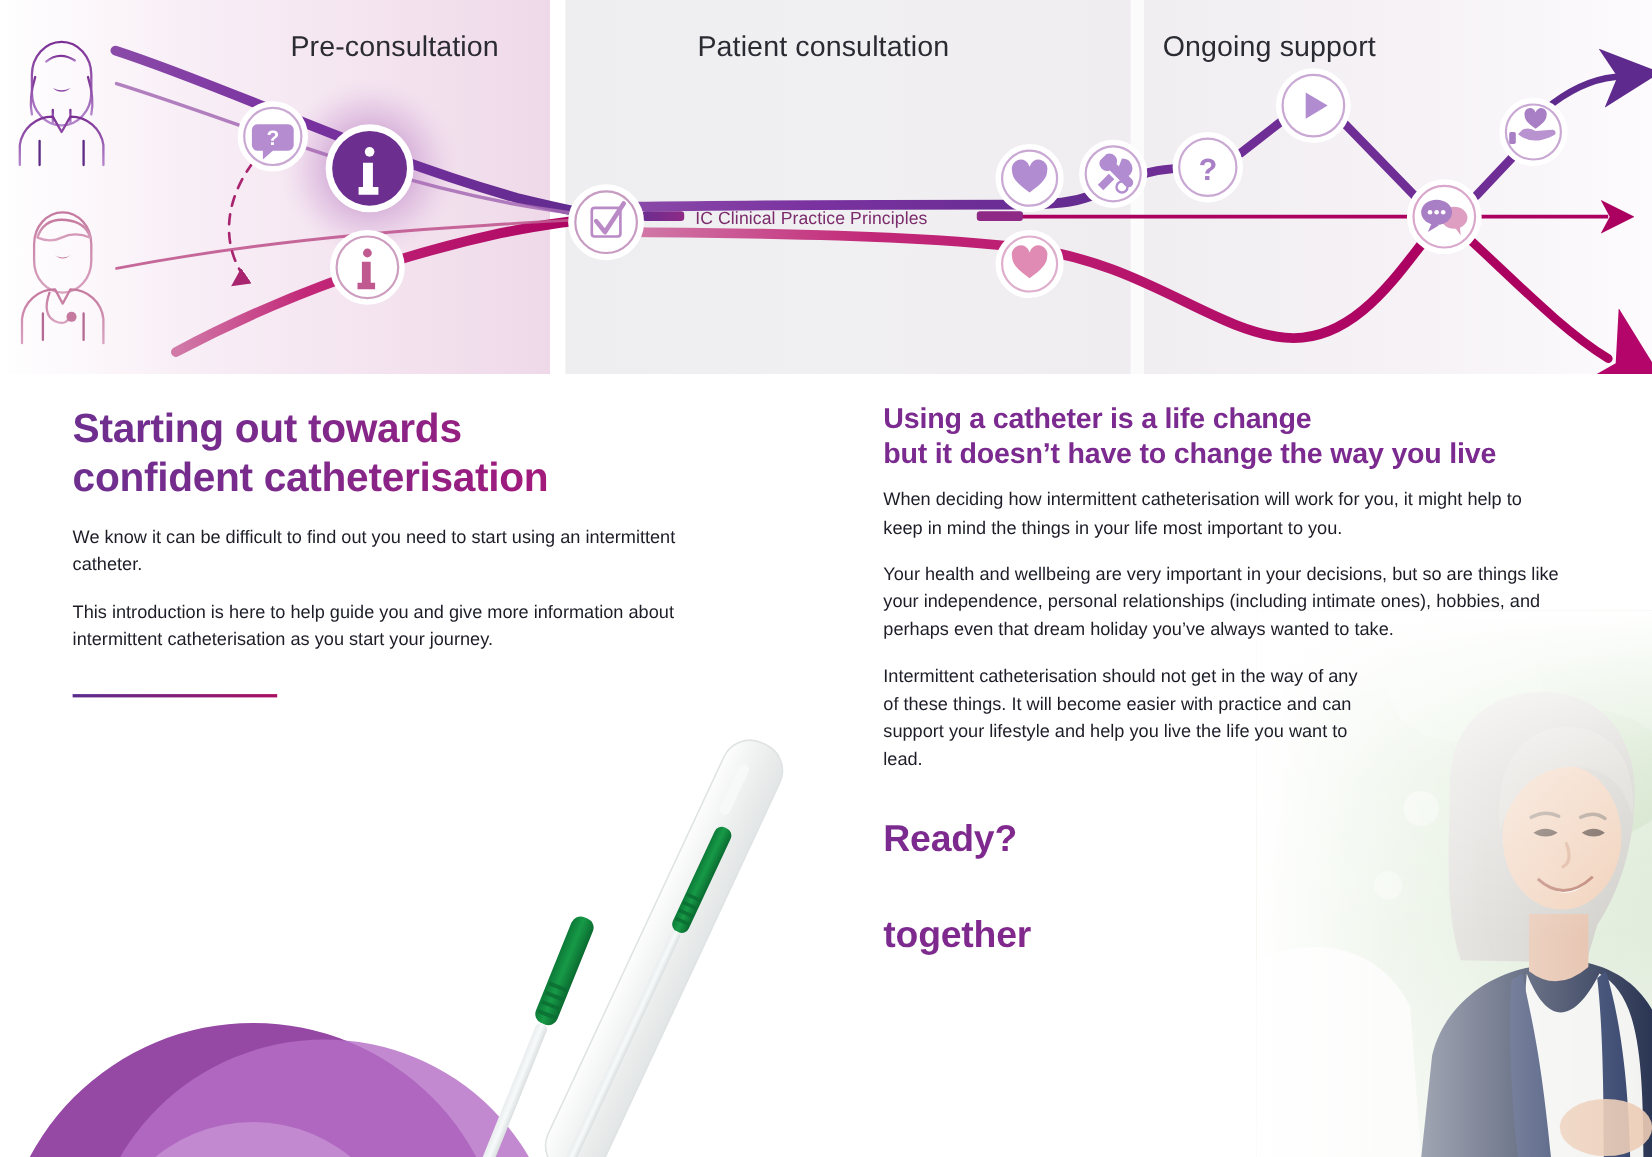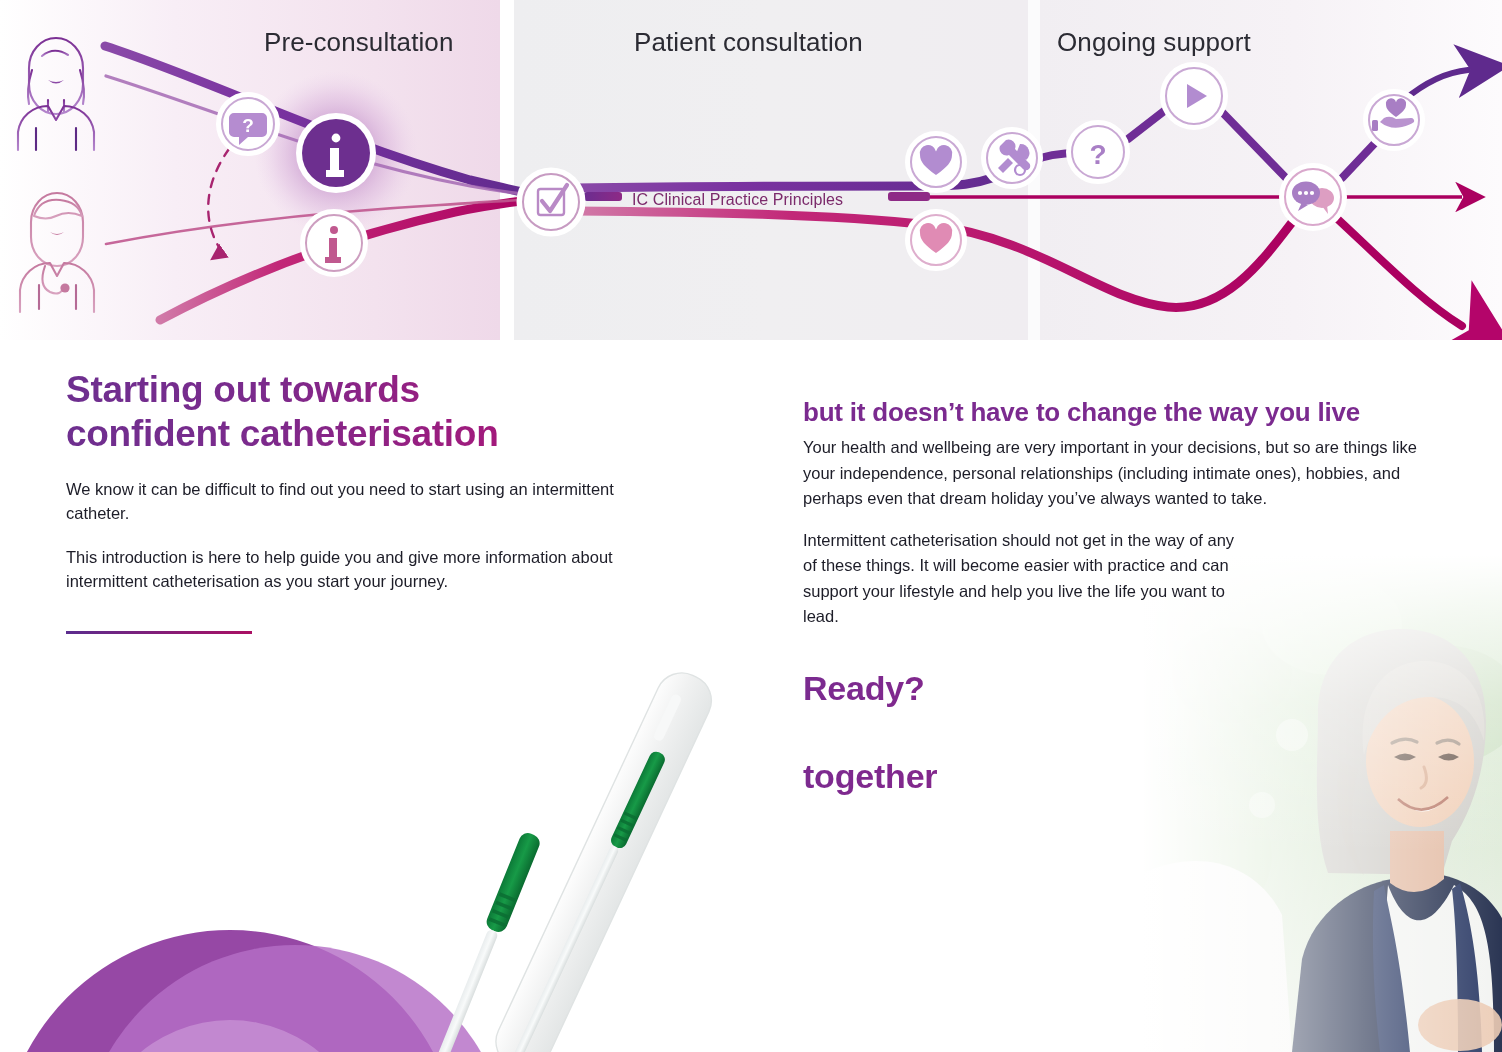--- a/index.html
+++ b/index.html
@@ -79,21 +79,21 @@
 
   
   #col-right { position: absolute; left: 803px; top: 25px; width: 636px; }
   .h2 {
     font-size: 26px; font-weight: bold; line-height: 1.22;
     color: #7b2a8f; letter-spacing: -.2px;
   }
   .h2 .h2-sub { font-weight: bold; }
   .body-r { font-size: 16.5px; line-height: 1.53; color: #1d1d28; position: relative; }
   #para-r1 { margin-top: 14px; max-width: 620px; }
-  #para-r2 { margin-top: 7px; max-width: 625px; }
+  #para-r2 { margin-top: 17px; max-width: 625px; }
   #para-r3 { margin-top: 17px; max-width: 440px; }
   .h3 {
     margin-top: 38px; font-size: 34px; font-weight: bold; line-height: 1.29;
     background: linear-gradient(105deg, #7a2b90 0%, #8a2489 45%, #a5187b 100%);
     -webkit-background-clip: text; background-clip: text;
     -webkit-text-fill-color: transparent; color: #8b2483;
     letter-spacing: -.2px;
   }
 </style>
 </head>
@@ -429,23 +429,24 @@
         <span>Starting out towards</span><br>
         <span>confident catheterisation</span>
       </h1>
       <p class="body-l" id="para-l1">We know it can be difficult to find out you need to start using an intermittent catheter.</p>
       <p class="body-l" id="para-l2">This introduction is here to help guide you and give more information about intermittent catheterisation as you start your journey.</p>
       <div class="rule"></div>
     </div>
 
     <div id="col-right">
       <h2 class="h2">
-        <br>
+        <span>Using a catheter is a life change</span><br>
         <span class="h2-sub">but it doesn’t have to change the way you live</span>
       </h2>
+      <p class="body-r" id="para-r1">When deciding how intermittent catheterisation will work for you, it might help to keep in mind the things in your life most important to you.</p>
       <p class="body-r" id="para-r2">Your health and wellbeing are very important in your decisions, but so are things like your independence, personal relationships (including intimate ones), hobbies, and perhaps even that dream holiday you’ve always wanted to take.</p>
       <p class="body-r" id="para-r3">Intermittent catheterisation should not get in the way of any of these things. It will become easier with practice and can support your lifestyle and help you live the life you want to lead.</p>
       <h3 class="h3">
         <span>Ready?</span><br>
         <br>
         <span>together</span>
       </h3>
     </div>
 
   </div>

